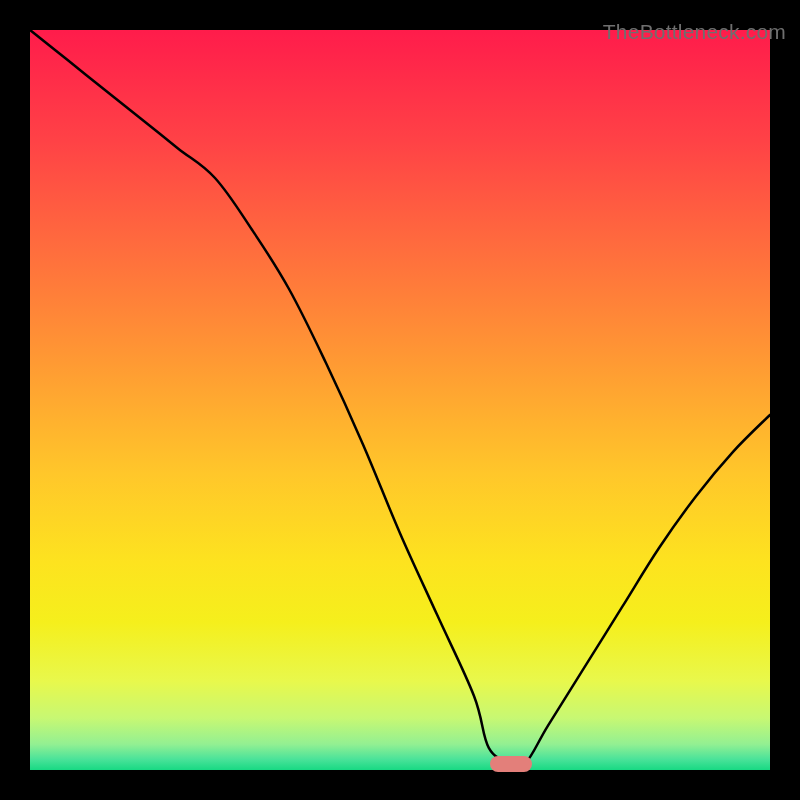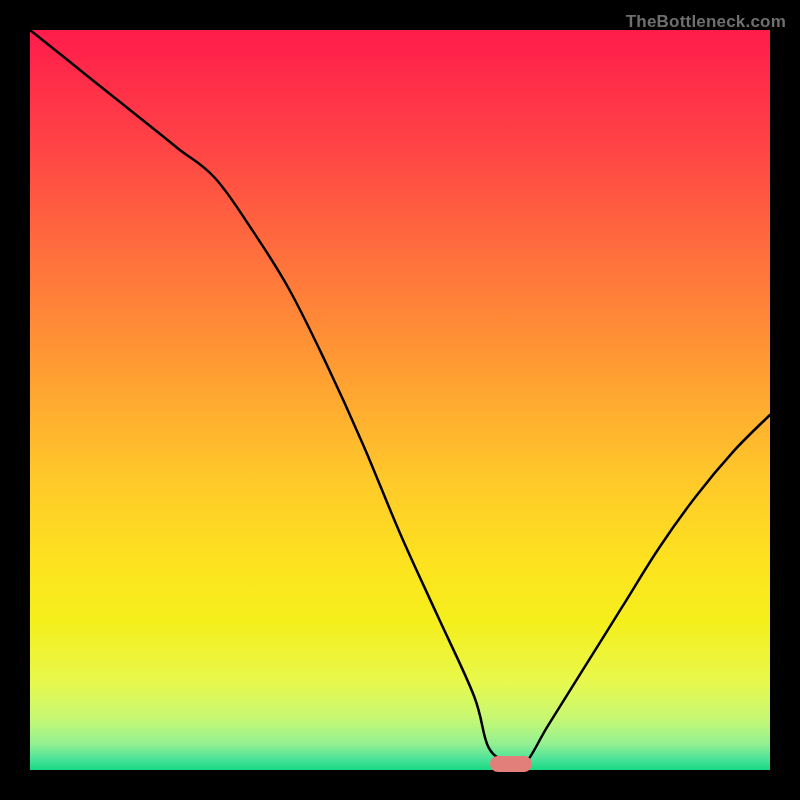--- a/index.html
+++ b/index.html
@@ -12,25 +12,25 @@
     font-family: Arial, Helvetica, sans-serif;
   }
   .frame {
     position: relative;
     width: 800px;
     height: 800px;
     background: #000;
   }
   .watermark {
     position: absolute;
-    top: 12px;
+    top: 20px;
     right: 14px;
     color: #6f6f6f;
-    font-size: 17px;
-    font-weight: 700;
+    font-size: 21px;
+    font-weight: 400;
     letter-spacing: 0.2px;
     z-index: 10;
   }
   .chart-svg {
     position: absolute;
     top: 0;
     left: 0;
   }
 </style>
 </head>

